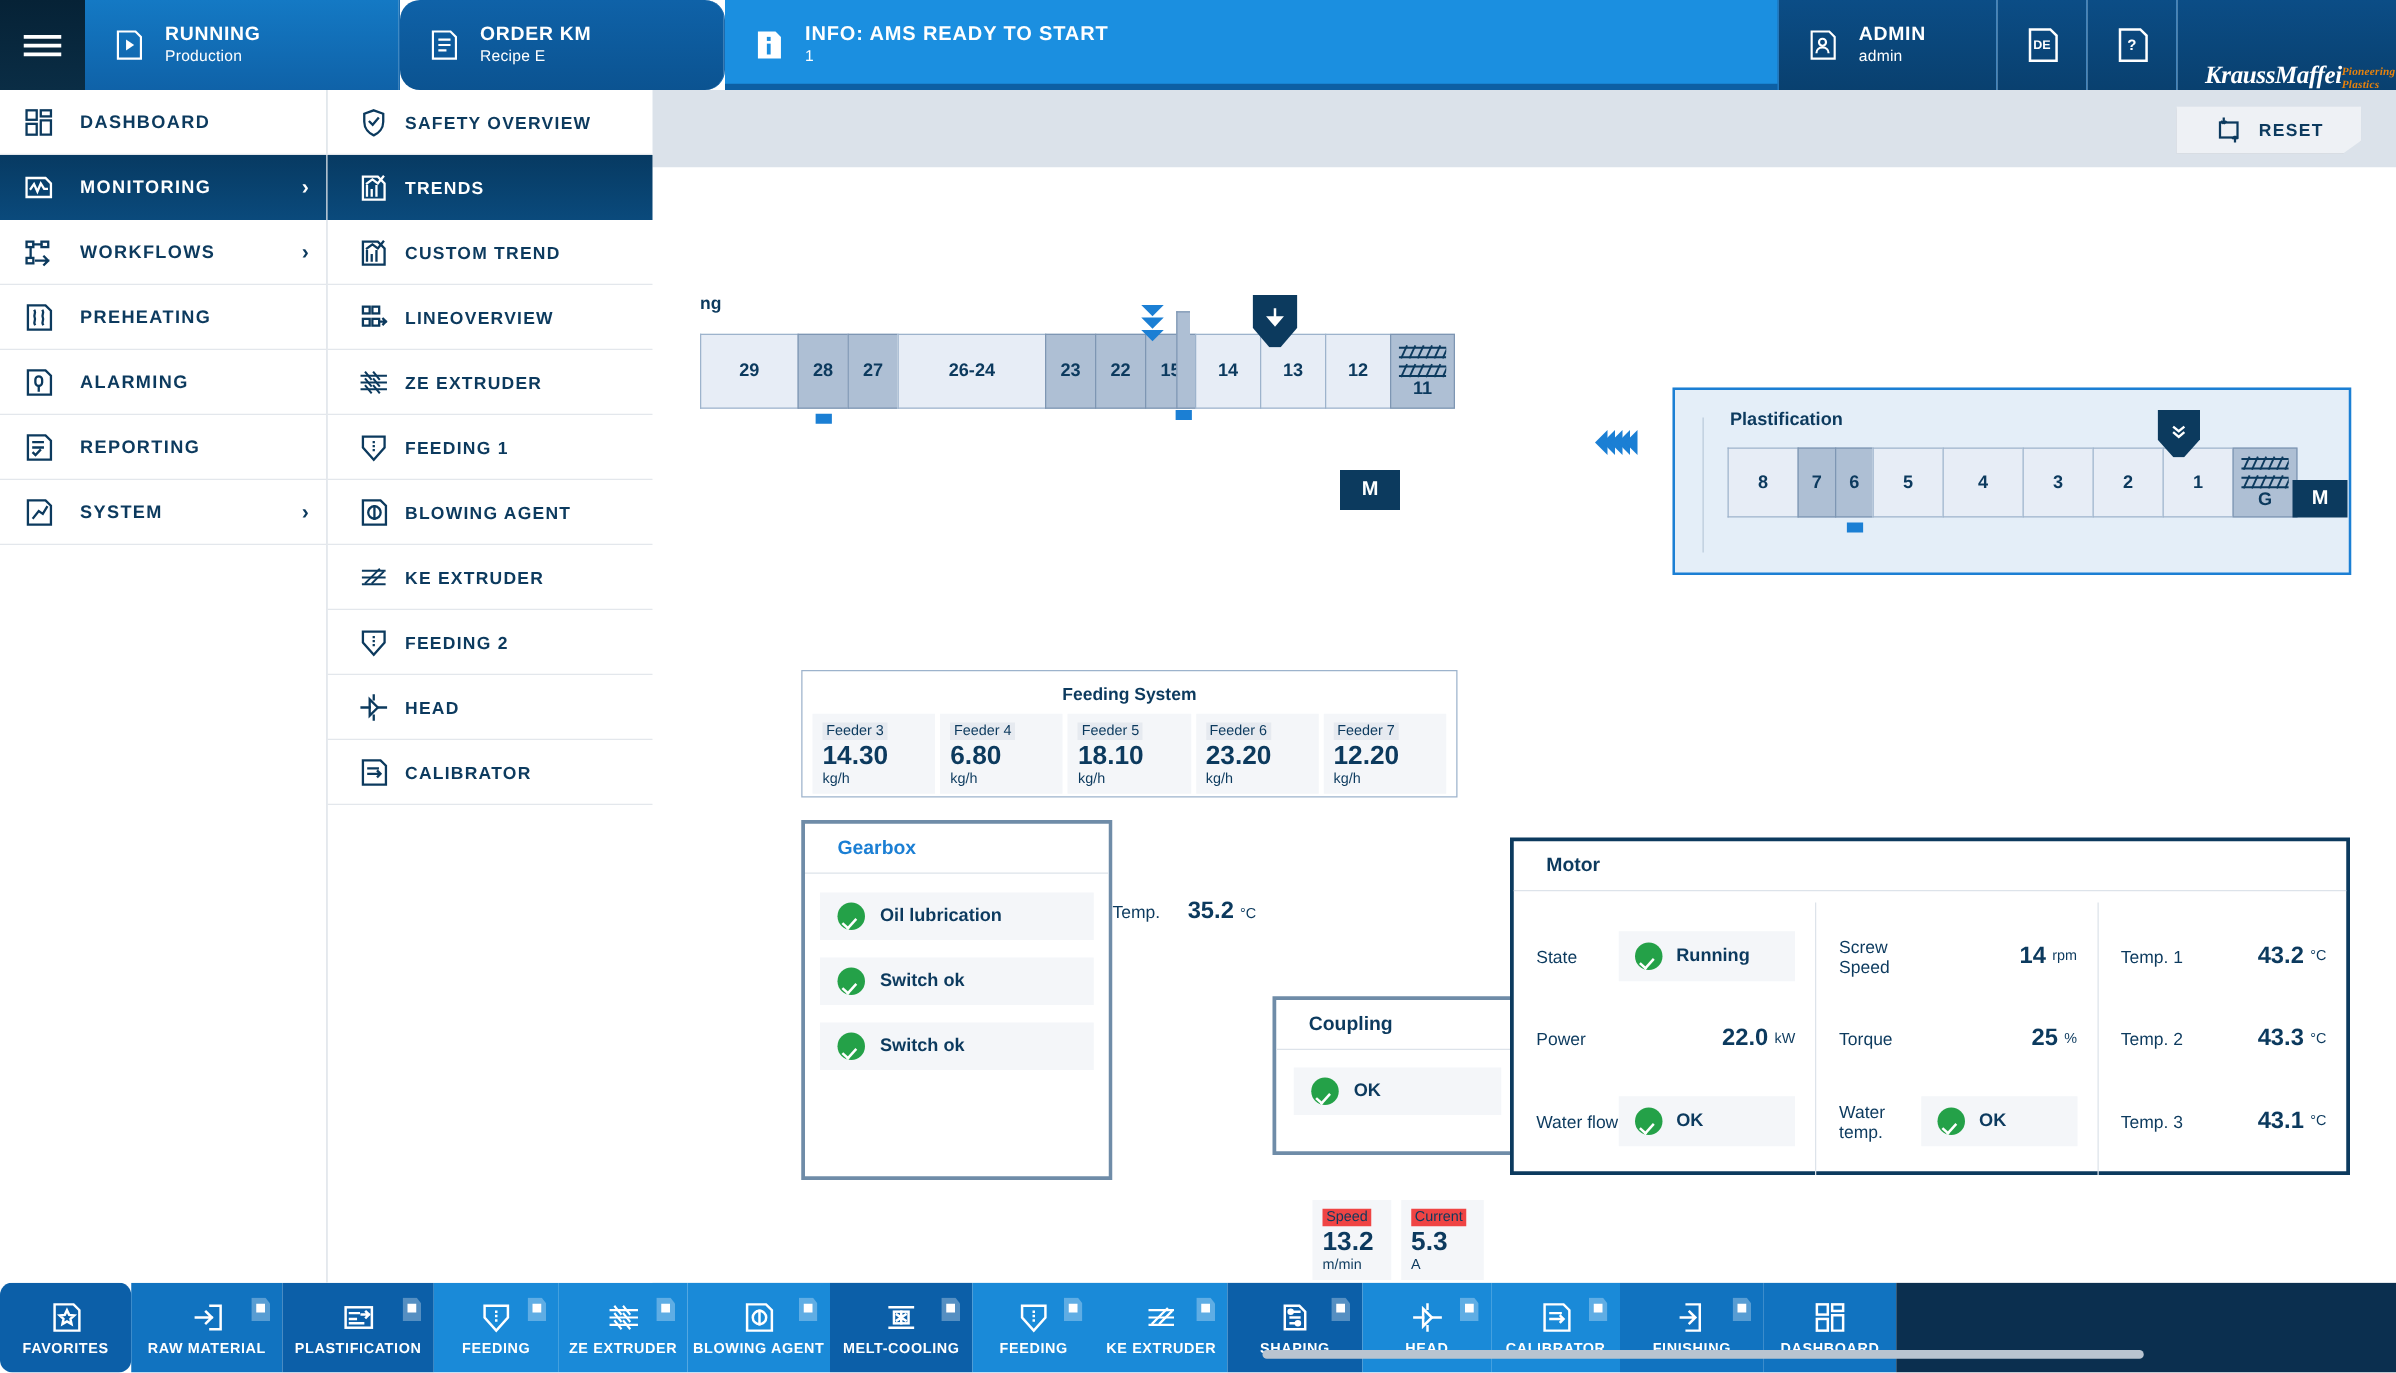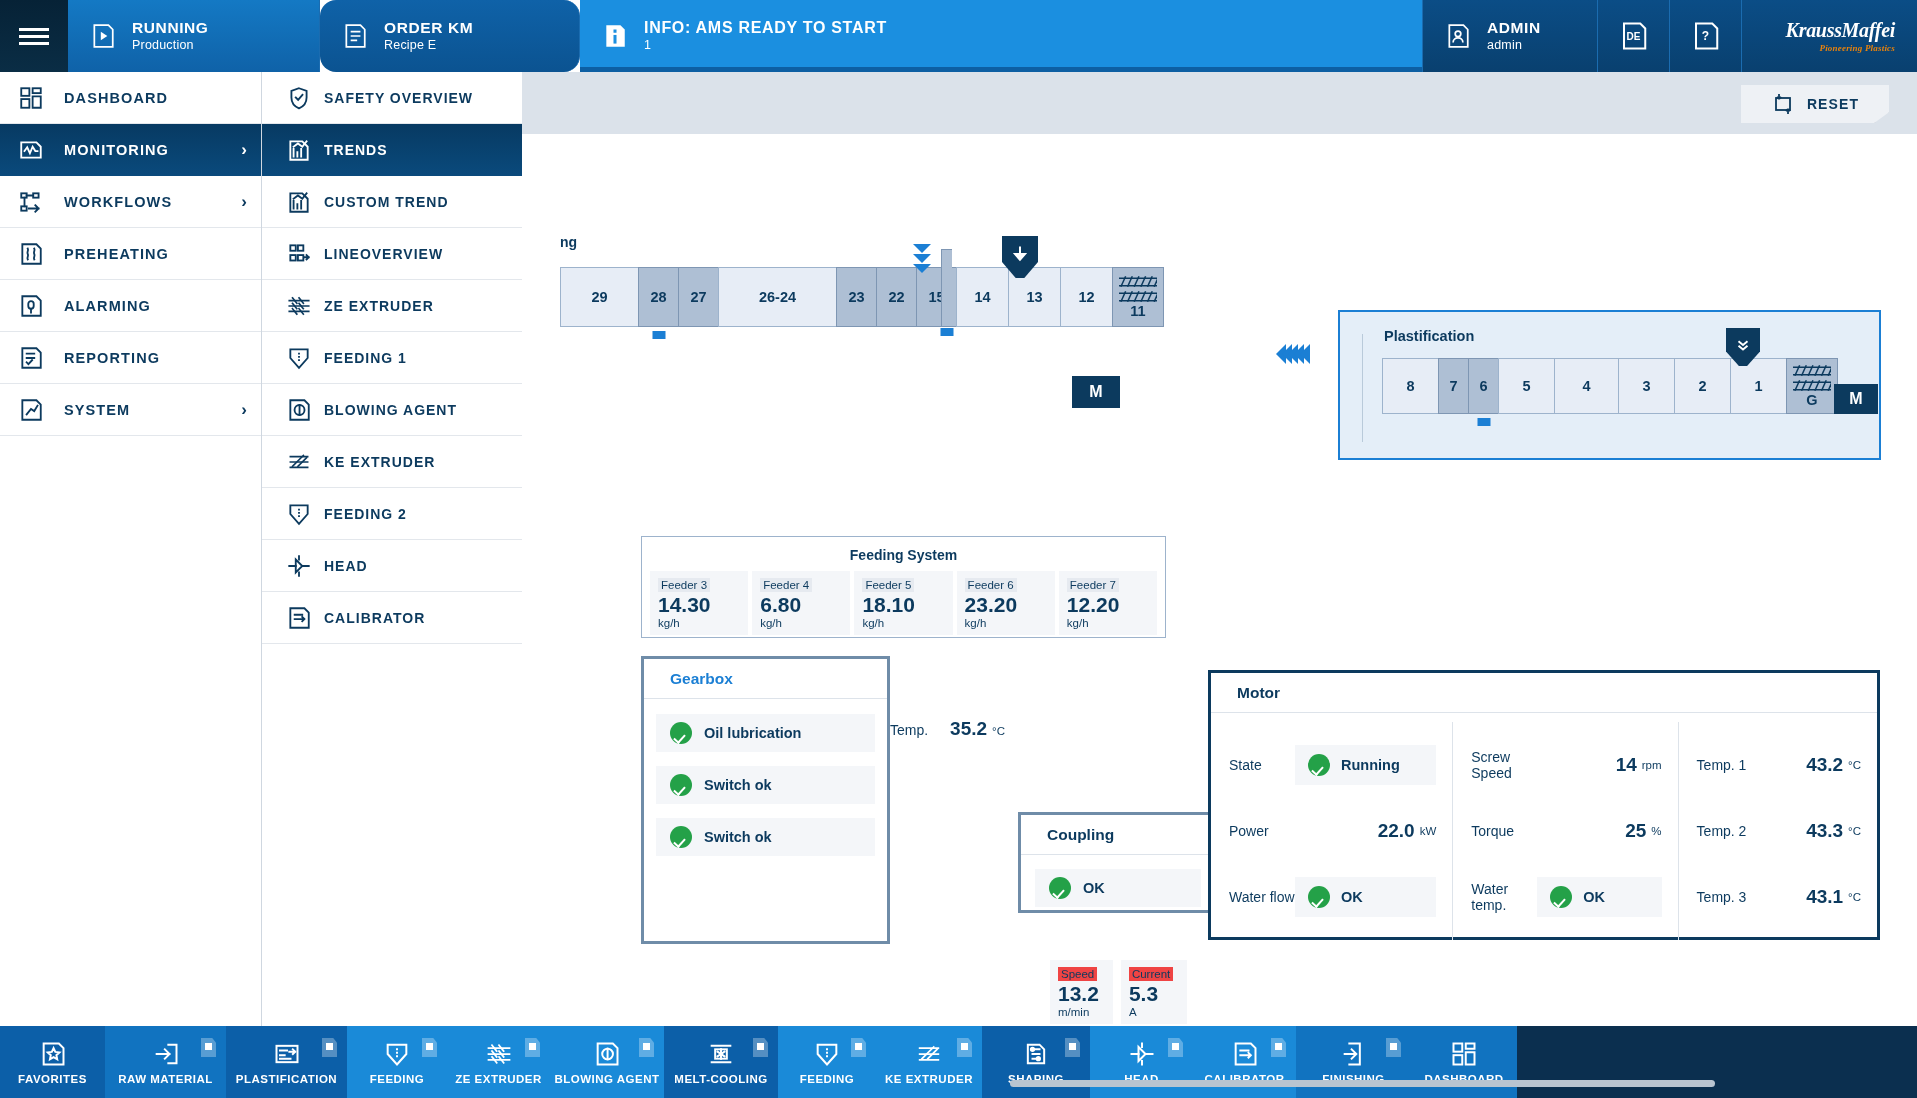--- a/index.html
+++ b/index.html
@@ -24,21 +24,21 @@
     padding: 0 22px; color:#fff; border-right:1px solid #1b6cb0;
   }
   .hdr-run { width:252px; background:linear-gradient(180deg,#1479c4 0%,#0f62a8 100%); }
   .hdr-order { width:260px; background:linear-gradient(180deg,#0f62a8 0%,#0b5391 100%);border-radius:16px; }
   .hdr-info { flex:1; background:#1b8fe0; position:relative; }
   .hdr-info::after{content:"";position:absolute;left:0;bottom:0;width:100%;height:5px;background:#0d5fa3;}
   .hdr-admin { width:175px; background:linear-gradient(180deg,#0b4d86 0%,#09406f 100%); }
   .hdr-lang, .hdr-help { width:72px; background:linear-gradient(180deg,#0b4d86 0%,#09406f 100%); justify-content:center; padding:0; }
   .hdr-date { width:120px; background:linear-gradient(180deg,#0b4d86 0%,#09406f 100%); display:block; padding-top:16px; }
   .hdr-logo { width:175px; background:linear-gradient(180deg,#0b4d86 0%,#09406f 100%); border-right:none;
-              flex-direction:column; align-items:flex-end; justify-content:center; gap:0; }
+              flex-direction:row; align-items:flex-end; gap:0; }
   .t-big { font-size:15.5px; font-weight:bold; letter-spacing:.6px; line-height:1.15; }
   .t-sm  { font-size:12.5px; font-weight:normal; letter-spacing:.2px; line-height:1.3; }
   .hdr-txt { display:flex; flex-direction:column; }
   .info-big { font-size:16px; font-weight:bold; letter-spacing:.7px; }
   .date-l1 { font-size:14.5px; font-weight:bold; }
   .date-l2 { font-size:13px; }
   .km-logo { font-family:"Liberation Serif", serif; font-style:italic; font-weight:bold;
              font-size:20px; letter-spacing:-.3px; color:#fff; }
   .km-sub { font-family:"Liberation Serif", serif; font-style:italic; font-weight:bold;
             font-size:9px; color:#e8820c; letter-spacing:.2px; margin-top:1px; }
@@ -143,21 +143,21 @@
   .okdot { width:22px; height:22px; border-radius:50%; background:#24a148; position:relative; flex:0 0 auto; }
   .okdot::after { content:""; position:absolute; left:6px; top:10px; width:5px; height:9px;
                   border:solid #fff; border-width:0 2.5px 2.5px 0; transform:rotate(42deg); }
 
   .gearbox-right { left:890px; top:522px; width:125px; height:288px; }
   .kv { display:flex; align-items:baseline; }
   .kv .k { font-size:14px; color:#0c3a5e; }
   .kv .v { font-size:19px; font-weight:bold; color:#0c3a5e; margin-left:auto; }
   .kv .u { font-size:11.5px; color:#0c3a5e; margin-left:5px; }
 
-  .coupling-card { left:1018px; top:678px; width:200px; height:101px; border:3px solid #6f8ca8; }
+  .coupling-card { left:1018px; top:663px; width:200px; height:127px; border:3px solid #6f8ca8; }
   .motor-card { left:1208px; top:536px; width:672px; height:270px; border:3px solid #0c3a5e; }
   .motor-grid { position:absolute; top:49px; left:0; width:100%; height:218px; display:flex; }
   .mcol { padding:10px 16px 10px 18px; display:flex; flex-direction:column; justify-content:space-around; }
   .mcol.c1 { width:242px; }
   .mcol.c2 { width:226px; border-left:1px solid #dde3ea; }
   .mcol.c3 { width:200px; border-left:1px solid #dde3ea; }
   .mrow { display:flex; align-items:center; height:52px; }
   .mrow .k { font-size:14px; color:#0c3a5e; width:66px; line-height:1.15; }
   .mrow .pill { flex:1; background:#f4f6f9; height:40px; display:flex; align-items:center;
                 gap:11px; padding-left:13px; }
@@ -790,21 +790,21 @@
 
     <span class="nico"><svg viewBox="0 0 24 24" fill="none" stroke="currentColor" stroke-width="1.7" stroke-linecap="square">
             <path d="M4 3h13l4 4v14H4z"></path>
             <path d="M8 9h7M8 13h7M15 11l2 2-2 2"></path>
           </svg></span>
     <span class="lbl">CALIBRATOR</span>
   </div>
     </div>
 
   <div class="taskbar" id="taskbar">
-  <div class="tb g1" style="width:105px;">
+  <div class="tb g1" style="width:105px;border-radius:10px;">
     <span class="tico"><svg viewBox="0 0 24 24" fill="none" stroke="currentColor" stroke-width="1.7" stroke-linecap="square">
             <path d="M4 3h13l4 4v14H4z"></path>
             <path d="M12.5 7l1.5 3.2 3.5.4-2.6 2.4.7 3.5-3.1-1.8-3.1 1.8.7-3.5L7.5 10.6l3.5-.4z"></path>
           </svg></span>
     <span class="tlbl">FAVORITES</span>
 
   </div>
   <div class="tb g2" style="width:121px;">
     <span class="tico"><svg viewBox="0 0 24 24" fill="none" stroke="currentColor" stroke-width="1.7" stroke-linecap="square">
             <path d="M14 4h7v16h-7"></path>

